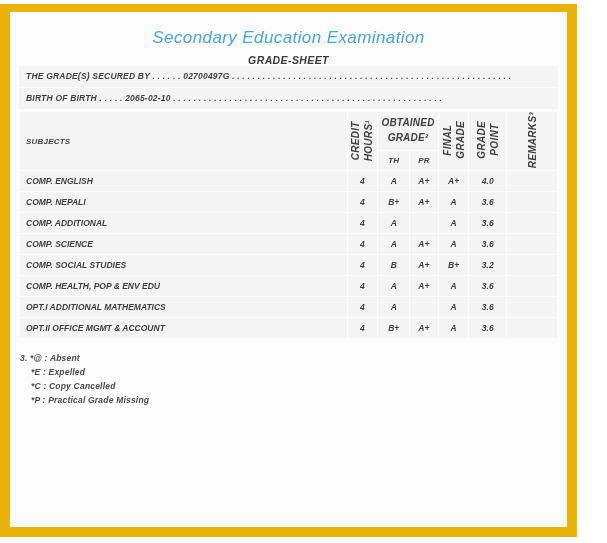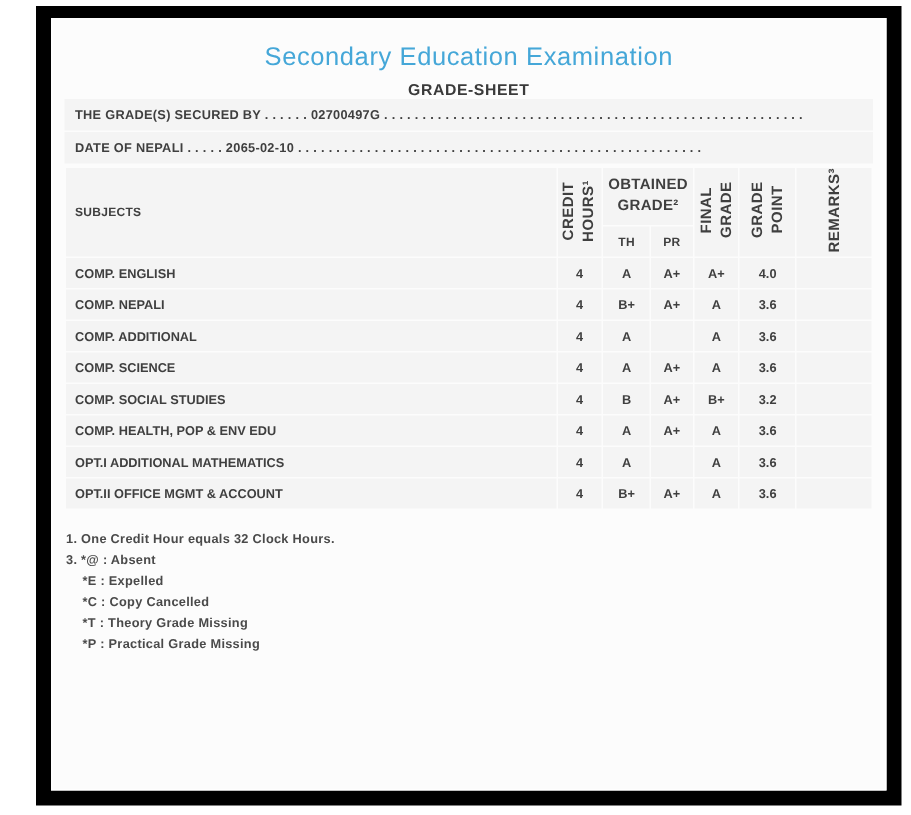--- a/index.html
+++ b/index.html
@@ -1,19 +1,19 @@
 <!DOCTYPE html>
 <html><head>
 <meta charset="utf-8">
 <style>
   * { margin:0; padding:0; box-sizing:border-box; }
   html,body { width:607px; height:543px; background:#ffffff; overflow:hidden;
               font-family:"Liberation Sans", sans-serif; }
-  .card { position:absolute; left:24px; top:4px; width:577px; height:533px;
-          background:#000000; }
+  .card { position:absolute; left:0; top:4px; width:577px; height:533px;
+          background:#eab308;font-style:italic; }
   .inner { position:absolute; left:10px; top:8px; right:10px; bottom:10px;
            background:#fcfcfc; border:1px solid #ffffff; padding:14px 8px 0 8px; }
   .title { text-align:center; color:#45a7d8; font-size:17px; font-weight:normal;
            letter-spacing:0.4px; line-height:22px; }
   .subtitle { text-align:center; color:#3a3a3a; font-size:10.5px; font-weight:bold;
               letter-spacing:0.4px; margin-top:5px; }
   .fields { margin-top:0; }
   .field-row { background:#f4f4f4; height:21px; line-height:21px; margin-bottom:1px;
                padding-left:7px; white-space:nowrap; overflow:hidden;
                font-size:8.5px; font-weight:bold; color:#3f3f3f; letter-spacing:0.2px; }
@@ -47,21 +47,21 @@
   <div class="inner">
 
     <div class="title">Secondary Education Examination</div>
     <div class="subtitle">GRADE-SHEET</div>
 
     <div class="fields">
       <div class="field-row">
         <span>THE GRADE(S) SECURED BY</span><span> . . . . . . </span><span>02700497G</span><span> . . . . . . . . . . . . . . . . . . . . . . . . . . . . . . . . . . . . . . . . . . . . . . . . . . . . . . .</span>
       </div>
       <div class="field-row">
-        <span>DATE OF NEPALI</span><span> . . . . . </span><span>2065-02-10</span><span> . . . . . . . . . . . . . . . . . . . . . . . . . . . . . . . . . . . . . . . . . . . . . . . . . . . . .</span>
+        <span>BIRTH OF BIRTH</span><span> . . . . . </span><span>2065-02-10</span><span> . . . . . . . . . . . . . . . . . . . . . . . . . . . . . . . . . . . . . . . . . . . . . . . . . . . . .</span>
       </div>
     </div>
 
     <table>
       <colgroup>
         <col style="width:61.5%">
           <col style="width:5.6%">
           <col style="width:5.8%">
         <col style="width:5.2%">
           <col style="width:5.6%">
@@ -157,22 +157,20 @@
           <td>A+</td>
           <td>A</td>
           <td>3.6</td>
           <td></td>
         </tr>
       </tbody>
     </table>
 
 
     <div class="footnotes">
-      <div class="fn">1. One Credit Hour equals 32 Clock Hours.</div>
       <div class="fn">3. *@ : Absent</div>
       <div class="fn indent">*E : Expelled</div>
       <div class="fn indent">*C : Copy Cancelled</div>
-      <div class="fn indent">*T : Theory Grade Missing</div>
       <div class="fn indent">*P : Practical Grade Missing</div>
     </div>
 
   </div>
 </div>
 
 </body></html>

